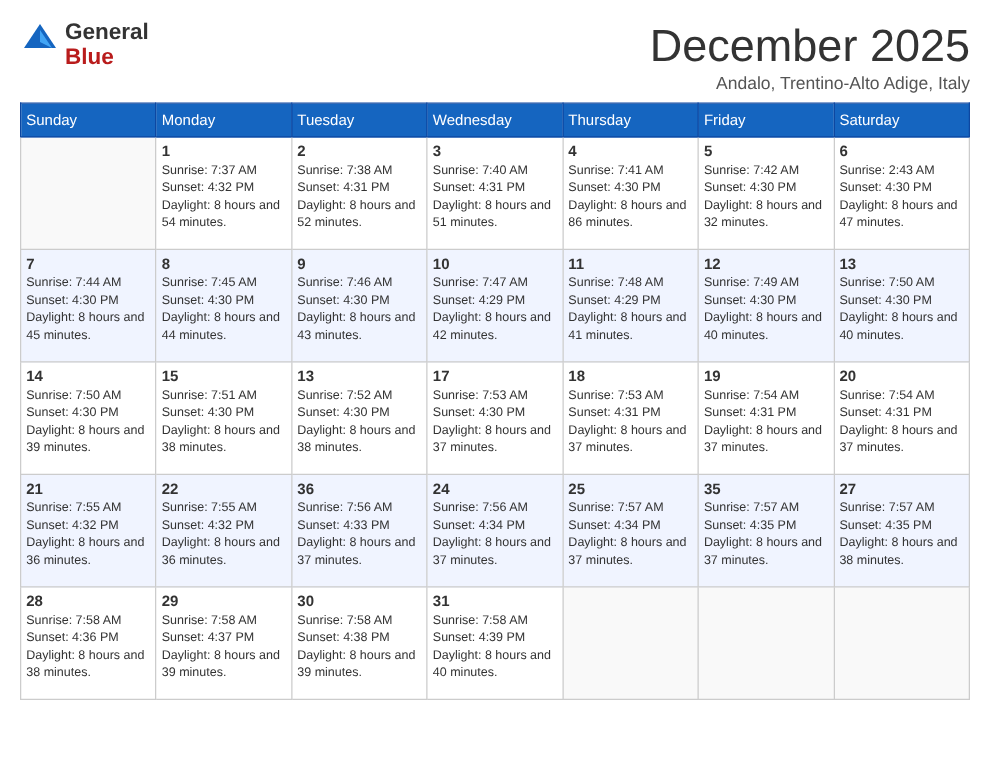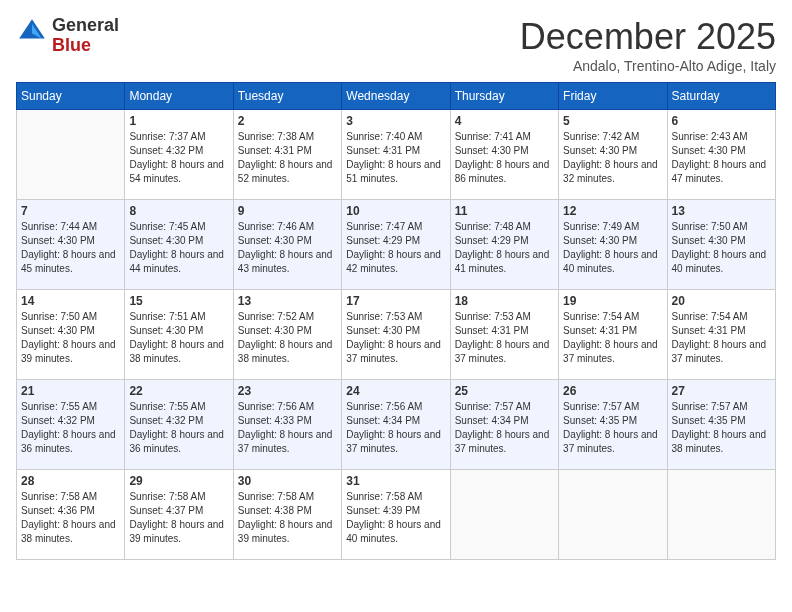--- a/index.html
+++ b/index.html
@@ -295,21 +295,21 @@
         </td>
         <td>
           <span class="day-number">22</span>
           <div class="day-info">
             <div>Sunrise: 7:55 AM</div>
             <div>Sunset: 4:32 PM</div>
             <div>Daylight: 8 hours and 36 minutes.</div>
           </div>
         </td>
         <td>
-          <span class="day-number">23</span>
+          <span class="day-number">36</span>
           <div class="day-info">
             <div>Sunrise: 7:56 AM</div>
             <div>Sunset: 4:33 PM</div>
             <div>Daylight: 8 hours and 37 minutes.</div>
           </div>
         </td>
         <td>
           <span class="day-number">24</span>
           <div class="day-info">
             <div>Sunrise: 7:56 AM</div>
@@ -319,21 +319,21 @@
         </td>
         <td>
           <span class="day-number">25</span>
           <div class="day-info">
             <div>Sunrise: 7:57 AM</div>
             <div>Sunset: 4:34 PM</div>
             <div>Daylight: 8 hours and 37 minutes.</div>
           </div>
         </td>
         <td>
-          <span class="day-number">26</span>
+          <span class="day-number">35</span>
           <div class="day-info">
             <div>Sunrise: 7:57 AM</div>
             <div>Sunset: 4:35 PM</div>
             <div>Daylight: 8 hours and 37 minutes.</div>
           </div>
         </td>
         <td>
           <span class="day-number">27</span>
           <div class="day-info">
             <div>Sunrise: 7:57 AM</div>

